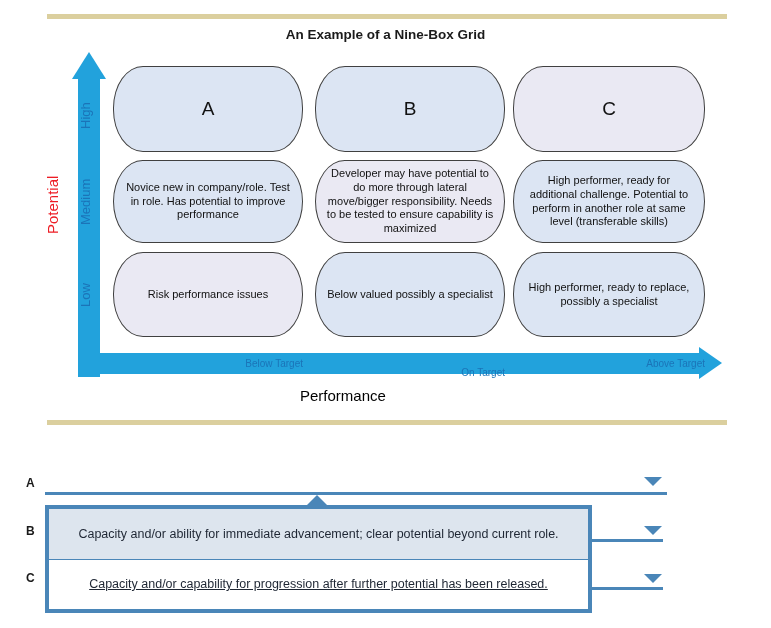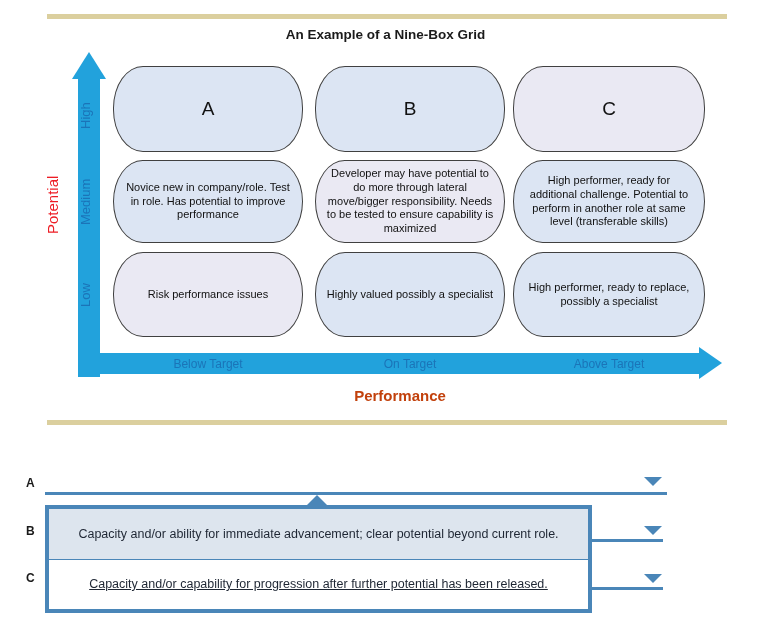--- a/index.html
+++ b/index.html
@@ -29,27 +29,27 @@
                border-left:23px solid #22a2dc; }
 
   .vtext { writing-mode:vertical-rl; transform:rotate(180deg); text-align:center; }
   .ytick { left:78px; width:22px; color:#1b74b8; font-size:13px; }
   .ytick-high   { top:76px;  height:80px; }
   .ytick-medium { top:160px; height:84px; }
   .ytick-low    { top:252px; height:86px; }
   .yaxis-label { left:44px; top:120px; width:18px; height:170px;
                  color:#ed1c24; font-size:15px; }
 
-  .xtick { top:354px; line-height:20px; text-align:center;
-           color:#1b74b8; font-size:12px; }
+  .xtick { top:354px; line-height:20px; text-align:right;
+           color:#1b74b8; font-size:10px; }
   .xtick-1 { left:113px; width:190px; }
-  .xtick-2 { left:315px; width:190px; }
+  .xtick-2 { left:315px; width:190px;margin-top:9px; }
   .xtick-3 { left:513px; width:192px; }
-  .xaxis-label { left:300px; top:387px; width:200px; text-align:center;
-                 color:#c2410c; font-size:15px;font-weight:bold; }
+  .xaxis-label { left:300px; top:387px; width:200px; 
+                 color:#000000; font-size:15px; }
 
   
   .cell { border:1px solid #404040; border-radius:30px / 42px;
           display:flex; align-items:center; justify-content:center;
           text-align:center; font-size:11px; line-height:1.25; color:#111;
           padding:4px 10px; box-sizing:border-box; }
   .cell.letter { font-size:19px; }
   .fill-blue { background:#dce5f3; }
   .fill-lav  { background:#eae9f3; }
   .col1 { left:113px; width:190px; }
@@ -114,21 +114,21 @@
   <div class="abs xtick xtick-3">Above Target</div>
   <div class="abs xaxis-label">Performance</div>
 
   <div class="abs cell letter col1 row1 fill-blue">A</div>
   <div class="abs cell letter col2 row1 fill-blue">B</div>
   <div class="abs cell letter col3 row1 fill-lav">C</div>
   <div class="abs cell col2 row2 fill-lav">Developer may have potential to do more through lateral move/bigger responsibility. Needs to be tested to ensure capability is maximized</div>
   <div class="abs cell col1 row2 fill-blue">Novice new in company/role. Test in role. Has potential to improve performance</div>
   <div class="abs cell col1 row3 fill-lav">Risk performance issues</div>
   <div class="abs cell col3 row2 fill-blue">High performer, ready for additional challenge. Potential to perform in another role at same level (transferable skills)</div>
-  <div class="abs cell col2 row3 fill-blue">Highly valued possibly a specialist</div>
+  <div class="abs cell col2 row3 fill-blue">Below valued possibly a specialist</div>
   <div class="abs cell col3 row3 fill-blue">High performer, ready to replace, possibly a specialist</div>
 
   <div class="abs m-label m-label-a">A</div>
   <div class="abs m-label m-label-b">B</div>
   <div class="abs m-label m-label-c">C</div>
 
   <div class="abs ddl-line line-a"></div>
   <div class="abs ddl-line line-b"></div>
   <div class="abs ddl-line line-c"></div>
 

